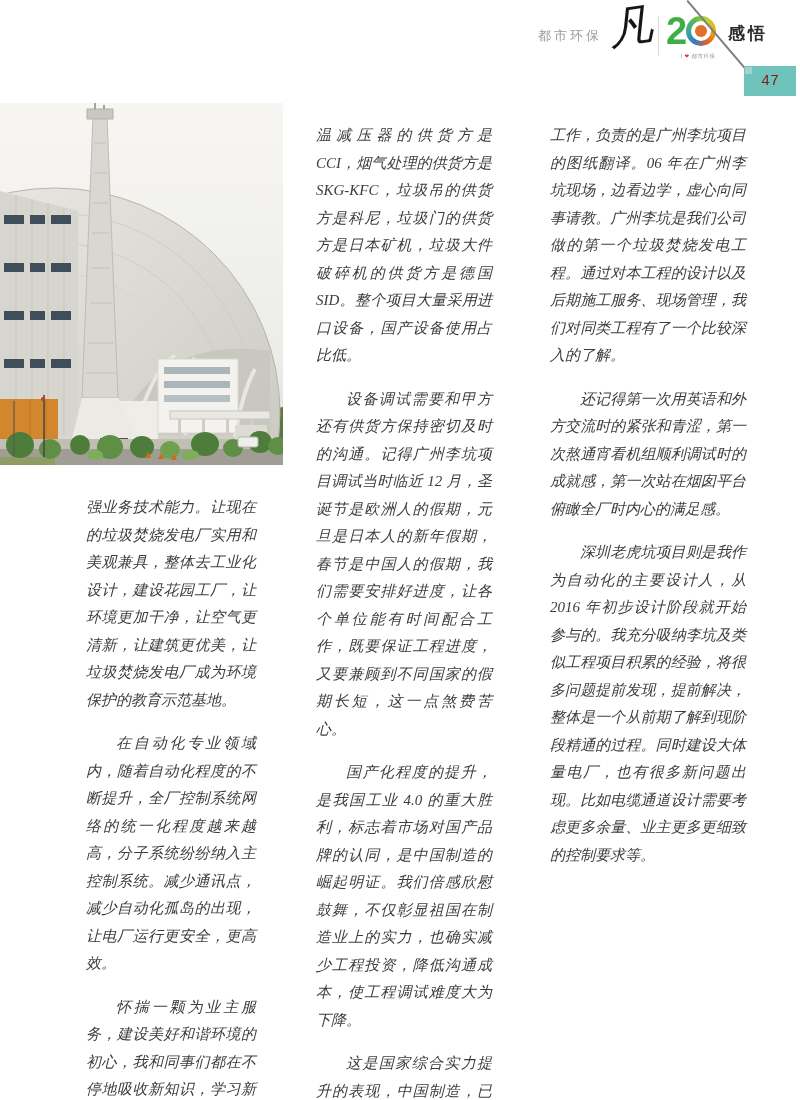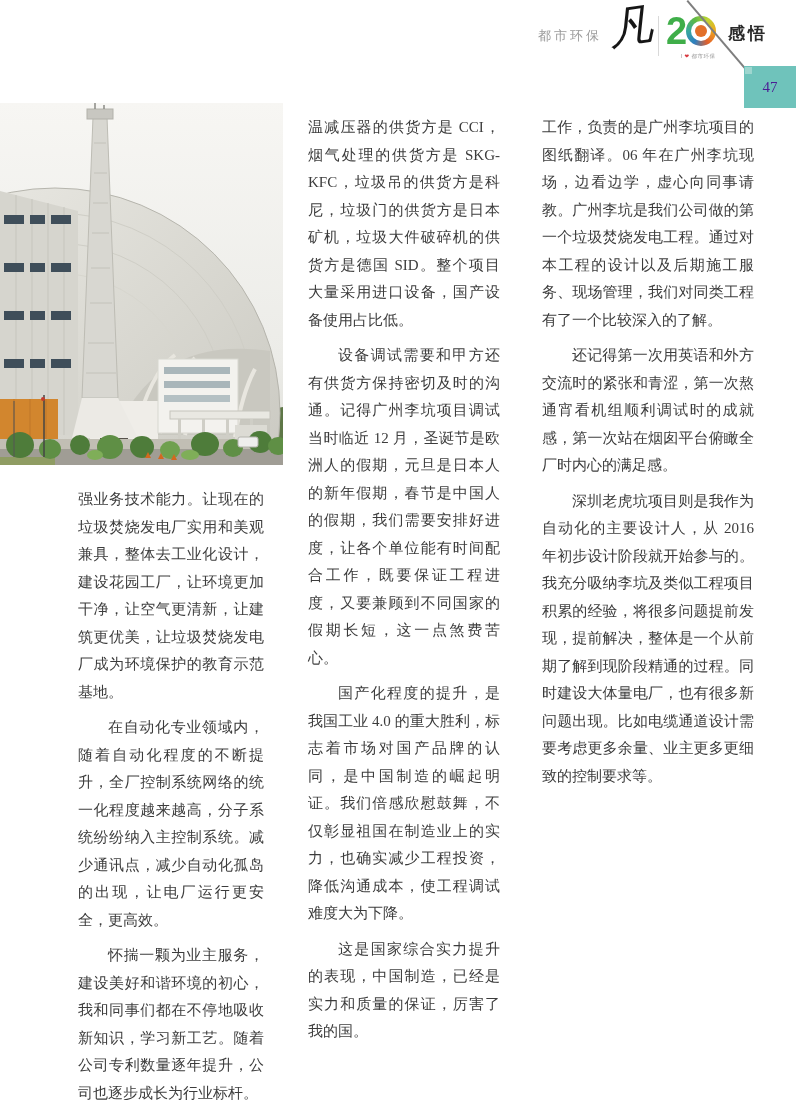--- a/index.html
+++ b/index.html
@@ -40,32 +40,32 @@
   .anniv-tagline .heart{color:#d8383e;}
   .section-title{
     position:absolute;left:728px;top:22px;font-family:"Liberation Sans","DejaVu Sans",sans-serif;
     font-weight:bold;font-size:17px;color:#2b2b2b;letter-spacing:3px;
   }
   .diagonal-line{
     position:absolute;left:688px;top:0;width:90px;height:1.5px;background:#7e7e7e;
     transform-origin:0 0;transform:rotate(49.5deg);
   }
   .page-tab{
-    position:absolute;left:744px;top:66px;width:52px;height:42px;background:#6FC3BB;
+    position:absolute;left:744px;top:66px;width:52px;height:30px;background:#6FC3BB;
     display:flex;align-items:center;justify-content:center;
-    font-family:Liberation Serif, serif;font-size:15px;color:#4c1d95;
+    font-family:Liberation Mono, monospace;font-size:15px;color:#7f1d1d;
   }
   .page-tab .corner{position:absolute;left:1px;top:1px;width:7px;height:7px;background:#9ed6cf;}
   
   .photo{position:absolute;left:0;top:103px;width:283px;height:362px;}
   
   .col{
     position:absolute;text-align:justify;font-size:15px;line-height:27.5px;color:#3c3c3c;
   }
-  .body-p{margin:8px;text-indent:2em;}
+  .body-p{margin:16px;text-indent:2em;font-style:italic;}
   .no-indent{text-indent:0;}
   .green-heading{
     margin:14px 0 6px;text-align:center;text-indent:0;color:#55A13A;
     font-family:"Liberation Sans","DejaVu Sans",sans-serif;font-size:15.5px;font-weight:bold;
   }
 </style>
 </head>
 <body>
 
 <div class="page">

